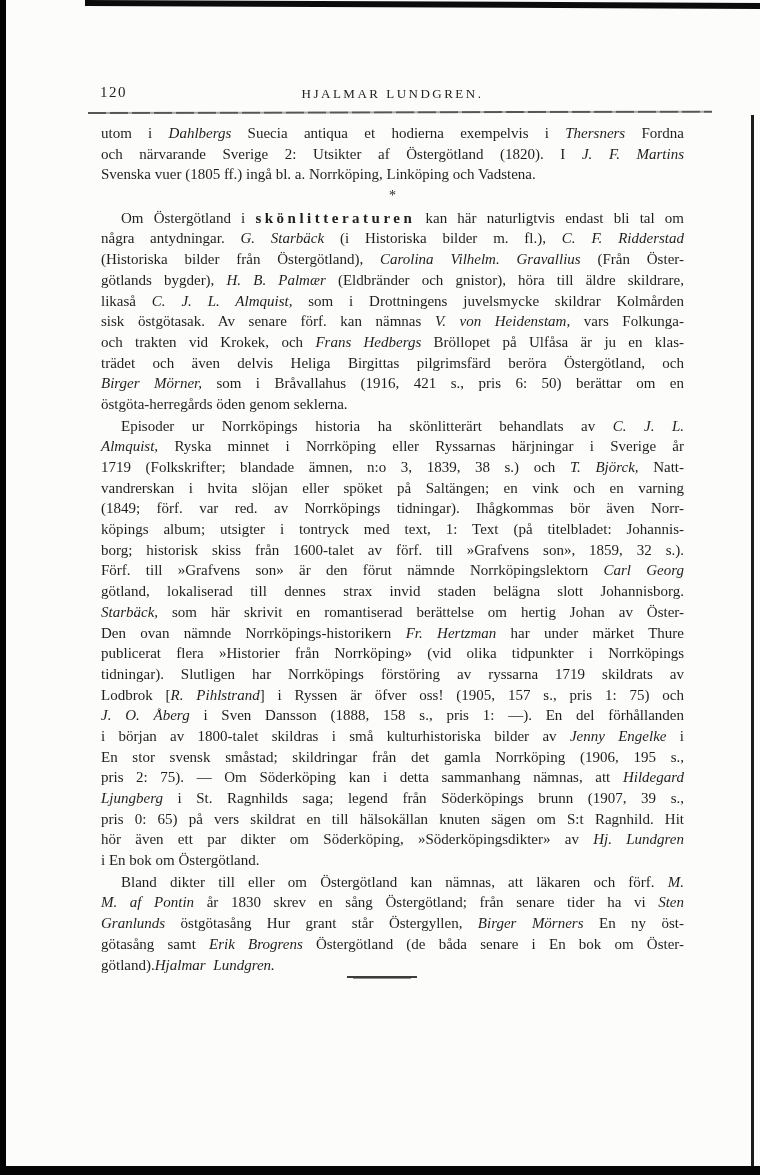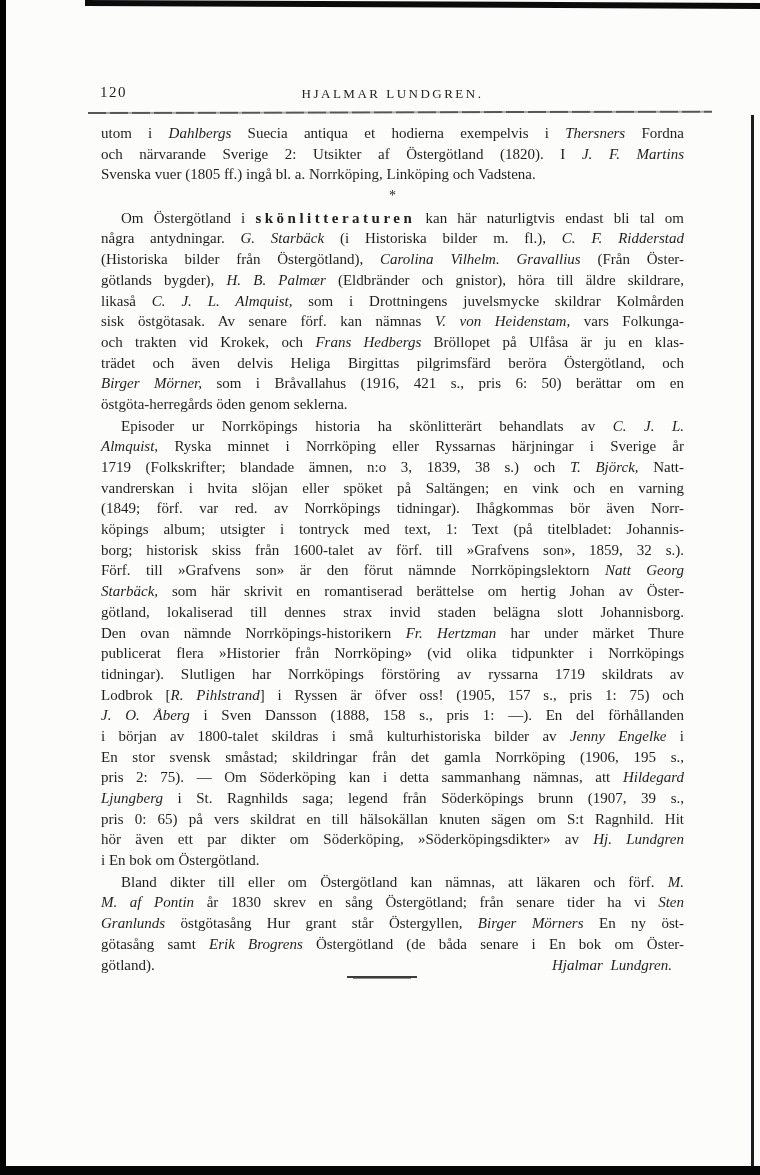--- a/index.html
+++ b/index.html
@@ -40,21 +40,21 @@
   }
   .paragraph { margin:1px; }
   .line {
     text-align:justify;
     text-align-last:justify;
     white-space:nowrap;
     height:20.7px;
   }
   .line.last { text-align-last:auto; }
   .line.indent { text-indent:20px; }
-  .line.flex { display:flex; justify-content:space-between; white-space:nowrap;gap:48px; }
+  .line.flex { display:flex; white-space:nowrap; }
   .it { font-style:italic; }
   .spaced { letter-spacing:3.5px;font-weight:bold; }
   .sep-line {
     text-align:center; text-align-last:center;
     height:20.7px; font-size:14px;
   }
   .sig { font-style:italic; word-spacing:4px; padding-right:12px; }
 
   .end-rule {
     position:absolute; left:347px; top:976px; width:70px; height:2px;
@@ -97,23 +97,23 @@
       <div class="line last"><span><span>östgöta-herregårds öden genom seklerna.</span></span></div>
     </div>
     <div class="paragraph">
       <div class="line indent"><span><span>Episoder ur Norrköpings historia ha skönlitterärt behandlats av </span><span class="it">C. J. L.</span></span></div>
       <div class="line"><span><span class="it">Almquist,</span><span> Ryska minnet i Norrköping eller Ryssarnas härjningar i Sverige år</span></span></div>
       <div class="line"><span><span>1719 (Folkskrifter; blandade ämnen, n:o 3, 1839, 38 s.) och </span><span class="it">T. Björck,</span><span> Natt-</span></span></div>
       <div class="line"><span><span>vandrerskan i hvita slöjan eller spöket på Saltängen; en vink och en varning</span></span></div>
       <div class="line"><span><span>(1849; förf. var red. av Norrköpings tidningar). Ihågkommas bör även Norr-</span></span></div>
       <div class="line"><span><span>köpings album; utsigter i tontryck med text, 1: Text (på titelbladet: Johannis-</span></span></div>
       <div class="line"><span><span>borg; historisk skiss från 1600-talet av förf. till »Grafvens son», 1859, 32 s.).</span></span></div>
-      <div class="line"><span><span>Förf. till »Grafvens son» är den förut nämnde Norrköpingslektorn </span><span class="it">Natt Georg</span></span></div>
+      <div class="line"><span><span>Förf. till »Grafvens son» är den förut nämnde Norrköpingslektorn </span><span class="it">Carl Georg</span></span></div>
+      <div class="line"><span><span>götland, lokaliserad till dennes strax invid staden belägna slott Johannisborg.</span></span></div>
       <div class="line"><span><span class="it">Starbäck,</span><span> som här skrivit en romantiserad berättelse om hertig Johan av Öster-</span></span></div>
-      <div class="line"><span><span>götland, lokaliserad till dennes strax invid staden belägna slott Johannisborg.</span></span></div>
       <div class="line"><span><span>Den ovan nämnde Norrköpings-historikern </span><span class="it">Fr. Hertzman</span><span> har under märket Thure</span></span></div>
       <div class="line"><span><span>publicerat flera »Historier från Norrköping» (vid olika tidpunkter i Norrköpings</span></span></div>
       <div class="line"><span><span>tidningar). Slutligen har Norrköpings förstöring av ryssarna 1719 skildrats av</span></span></div>
       <div class="line"><span><span>Lodbrok [</span><span class="it">R. Pihlstrand</span><span>] i Ryssen är öfver oss! (1905, 157 s., pris 1: 75) och</span></span></div>
       <div class="line"><span><span class="it">J. O. Åberg</span><span> i Sven Dansson (1888, 158 s., pris 1: —). En del förhållanden</span></span></div>
       <div class="line"><span><span>i början av 1800-talet skildras i små kulturhistoriska bilder av </span><span class="it">Jenny Engelke</span><span> i</span></span></div>
       <div class="line"><span><span>En stor svensk småstad; skildringar från det gamla Norrköping (1906, 195 s.,</span></span></div>
       <div class="line"><span><span>pris 2: 75). — Om Söderköping kan i detta sammanhang nämnas, att </span><span class="it">Hildegard</span></span></div>
       <div class="line"><span><span class="it">Ljungberg</span><span> i St. Ragnhilds saga; legend från Söderköpings brunn (1907, 39 s.,</span></span></div>
       <div class="line"><span><span>pris 0: 65) på vers skildrat en till hälsokällan knuten sägen om S:t Ragnhild. Hit</span></span></div>

